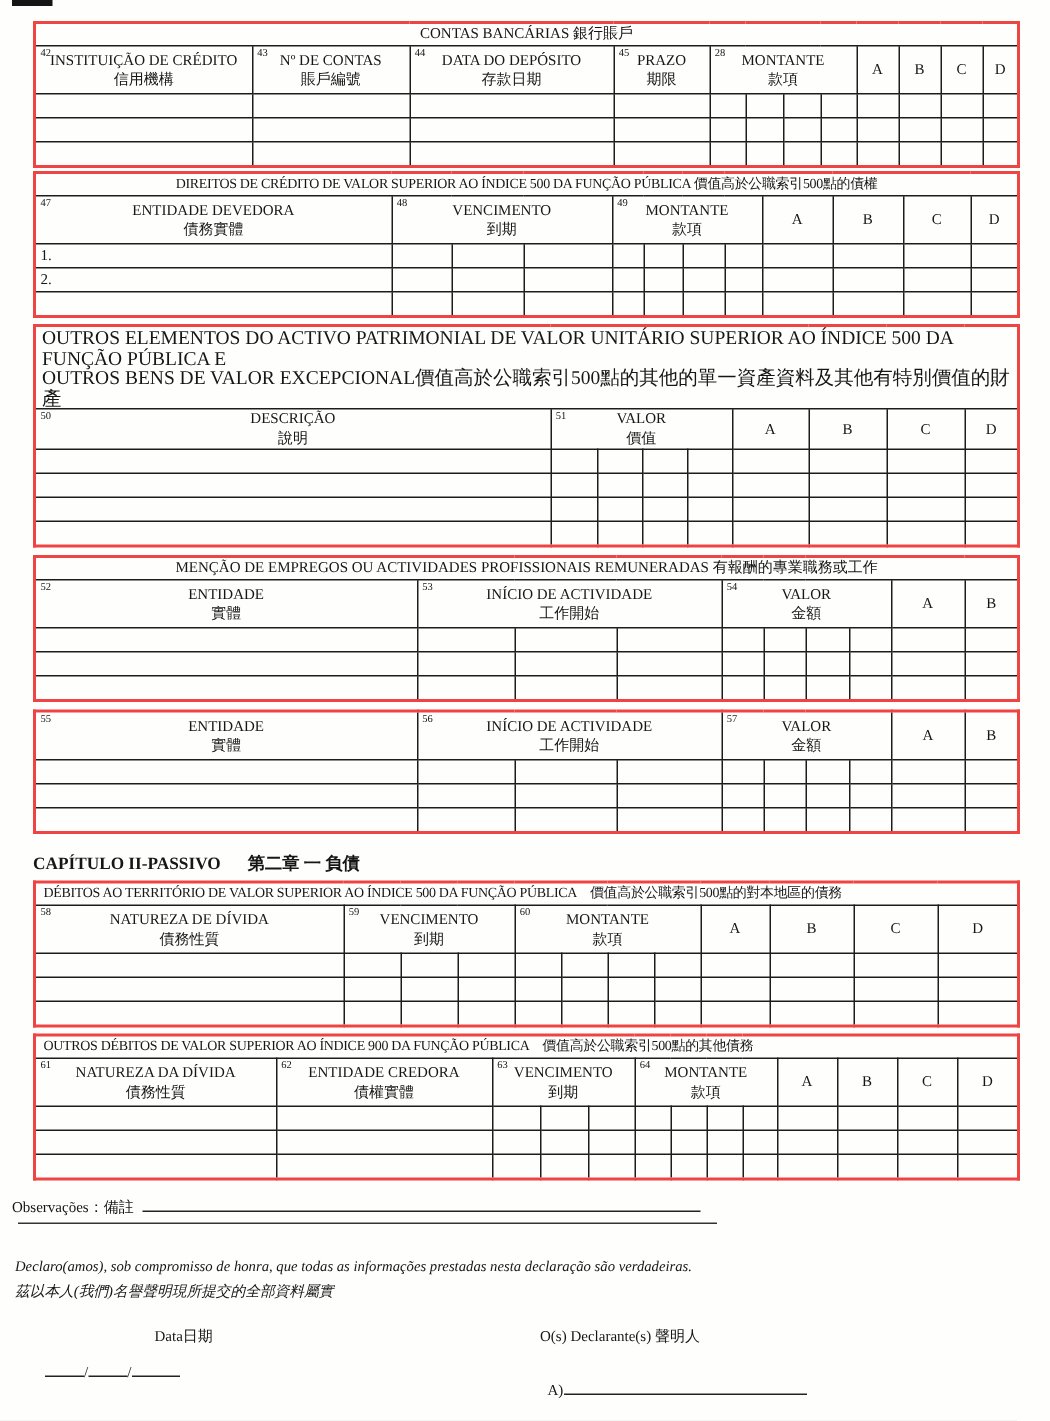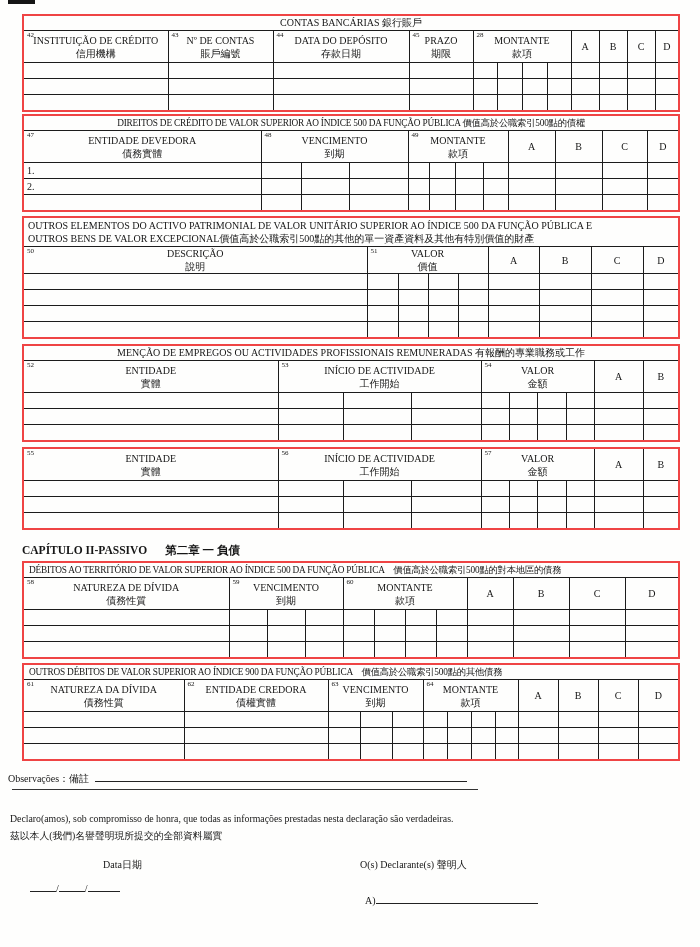--- a/index.html
+++ b/index.html
@@ -4,36 +4,36 @@
 <style>
   html,body{margin:0;padding:0;background:#e9e9e9;}
   .page{position:relative;width:700px;height:947px;background:#fefefd;color:#161616;
         font-family:"Liberation Serif","DejaVu Serif",serif;overflow:hidden;}
   .scan-mark{position:absolute;left:8px;top:0;width:27px;height:4px;background:#151515;}
   table{border-collapse:collapse;table-layout:fixed;width:656px;margin-left:22px;
         border:2px solid #ef4444;}
   td,th{border:1px solid #1c1c1c;padding:0;font-weight:normal;overflow:hidden;
         white-space:nowrap;vertical-align:middle;}
   .title-row td{height:14px;font-size:10px;text-align:center;line-height:14px;}
-  .title-row.two td{height:28px;line-height:13.5px;text-align:left;padding:0 4px;white-space:normal;font-size:10px;}
+  .title-row.two td{height:28px;line-height:13.5px;text-align:left;padding:0 4px;white-space:normal;font-size:13px;}
   .title-row.left td{text-align:left;padding-left:5px;}
   .cond td{font-size:9.3px;letter-spacing:-0.2px;}
   .hdr th{height:31px;font-size:10px;text-align:center;position:relative;line-height:13px;}
   .hdr.short th{height:26px;}
   .fnum{position:absolute;left:3px;top:1px;font-size:7px;line-height:7px;}
   .letter{font-size:11px;}
   .drow td{height:15px;font-size:10px;}
   .drow td.rl{padding-left:3px;text-align:left;}
   .gap2{height:2px;} .gap4{height:4px;} .gap5{height:5px;}
   .chap{margin:12px 0 3px 22px;font-size:11.5px;font-weight:bold;height:16px;line-height:16px;}
   .chap .zhpart{margin-left:18px;}
   .obs{margin:8px 0 0 8px;font-size:10px;height:16px;line-height:16px;}
   .obs .uline{display:inline-block;width:372px;border-bottom:1px solid #222;height:12px;margin-left:6px;}
   .obs2{margin:4px 0 0 12px;width:466px;border-top:1.5px solid #333;height:10px;}
-  .decl{margin:10px 0 0 10px;font-size:9.8px;line-height:17px;}
+  .decl{margin:10px 0 0 10px;font-size:9.8px;line-height:17px;font-style:italic;}
   .sigzone{position:relative;height:120px;margin-top:14px;font-size:10px;}
   .datelabel{position:absolute;left:103px;top:0;}
   .dateline{position:absolute;left:30px;top:22px;}
   .u{display:inline-block;border-bottom:1px solid #222;height:11px;}
   .u28{width:26px;} .u34{width:32px;}
   .declarants{position:absolute;left:360px;top:0;}
   .siga{position:absolute;left:365px;top:34px;}
   .sigu{display:inline-block;width:162px;border-bottom:1px solid #222;height:11px;}
 </style>
 </head>

